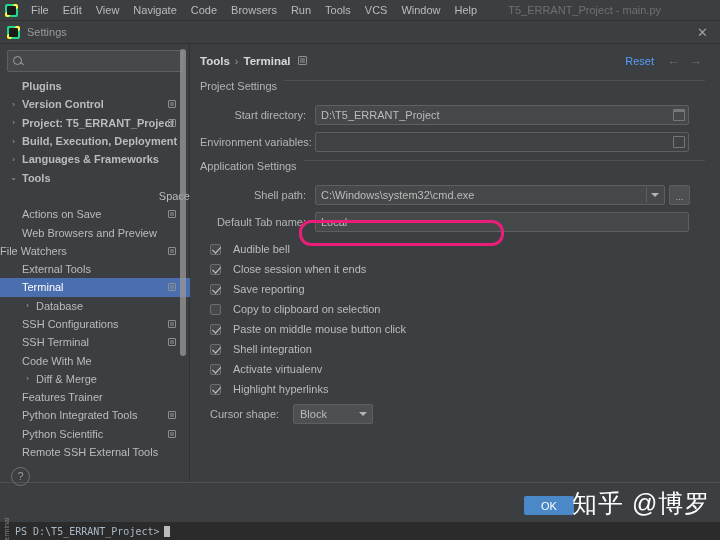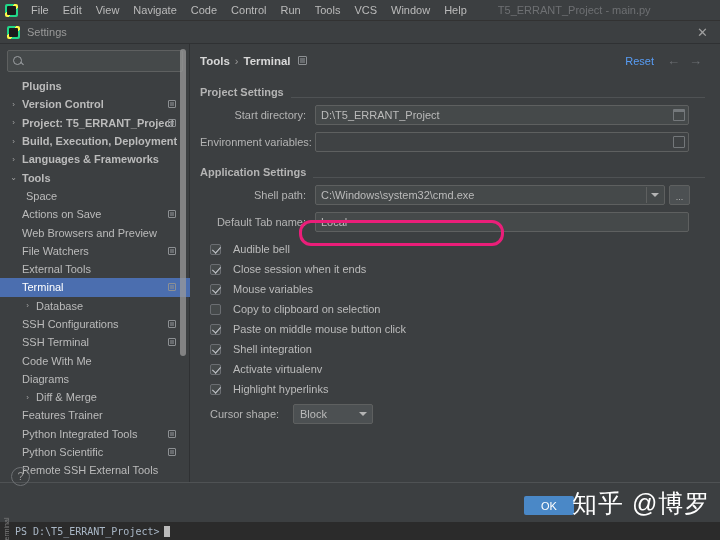--- a/index.html
+++ b/index.html
@@ -126,21 +126,21 @@
   .reset-link {
     position: absolute; right: 66px; font-size: 11px; color: #589df6; cursor: pointer;
   }
   .nav-arrow {
     position: absolute; font-size: 13px; color: #6b6e72; cursor: pointer;
   }
   .nav-back { right: 40px; }
   .nav-fwd { right: 18px; }
 
   .group { position: absolute; left: 9px; width: 505px; }
-  .group-hdr { display: flex; align-items: flex-end; height: 18px; font-weight: bold; }
+  .group-hdr { display: flex; align-items: flex-start; height: 18px; }
   .group-hdr .ttl { font-size: 11px; color: #b4b4b4; white-space: nowrap; }
   .group-hdr .rule { flex: 1; height: 1px; background: #4f5254; margin-left: 7px; }
 
   .field-row { display: flex; align-items: center; height: 20px; margin-top: 7px; }
   .field-label {
     font-size: 11px; color: #b4b4b4; text-align: right; padding-right: 9px;
     white-space: nowrap;
   }
   .txtfield {
     height: 20px; background: #45494a; border: 1px solid #5e6060; border-radius: 2px;
@@ -250,21 +250,21 @@
 <div class="screen">
 
   <div class="menubar">
     <div class="pycharm-logo"></div>
     <div id="menu-items" style="display:flex;">
         <div class="menu-item">File</div>
         <div class="menu-item">Edit</div>
         <div class="menu-item">View</div>
         <div class="menu-item">Navigate</div>
         <div class="menu-item">Code</div>
-        <div class="menu-item">Control</div>
+        <div class="menu-item">Browsers</div>
         <div class="menu-item">Run</div>
         <div class="menu-item">Tools</div>
         <div class="menu-item">VCS</div>
         <div class="menu-item">Window</div>
         <div class="menu-item">Help</div>
       </div>
     <div class="win-title">T5_ERRANT_Project - main.py</div>
   </div>
 
   <div class="dlg-title">
@@ -304,34 +304,34 @@
             <span class="tw-label bold" style="margin-left: 3px;">Build, Execution, Deployment</span>
           </div>
           <div class="tree-row" style="padding-left: 8px;">
             <span class="tw-arrow">›</span>
             <span class="tw-label bold" style="margin-left: 3px;">Languages &amp; Frameworks</span>
           </div>
           <div class="tree-row" style="padding-left: 8px;">
             <span class="tw-arrow">⌄</span>
             <span class="tw-label bold" style="margin-left: 3px;">Tools</span>
           </div>
-          <div class="tree-row" style="padding-left: 26px;">
+          <div class="tree-row" style="padding-left: 26px; justify-content: flex-end;">
             <span class="tw-arrow none" style="width: 0px;"></span>
             <span class="tw-label" style="margin-left: 0px;">Space</span>
           </div>
           <div class="tree-row" style="padding-left: 22px;">
             <span class="tw-arrow none" style="width: 0px;"></span>
             <span class="tw-label" style="margin-left: 0px;">Actions on Save</span>
             <span class="tw-badge"></span>
           </div>
           <div class="tree-row" style="padding-left: 22px;">
             <span class="tw-arrow none" style="width: 0px;"></span>
             <span class="tw-label" style="margin-left: 0px;">Web Browsers and Preview</span>
           </div>
-          <div class="tree-row" style="padding-left: 22px;">
+          <div class="tree-row" style="">
             <span class="tw-arrow none" style="width: 0px;"></span>
             <span class="tw-label" style="margin-left: 0px;">File Watchers</span>
             <span class="tw-badge"></span>
           </div>
           <div class="tree-row" style="padding-left: 22px;">
             <span class="tw-arrow none" style="width: 0px;"></span>
             <span class="tw-label" style="margin-left: 0px;">External Tools</span>
           </div>
           <div class="tree-row selected" style="padding-left: 22px;">
             <span class="tw-arrow none" style="width: 0px;"></span>
@@ -348,24 +348,20 @@
             <span class="tw-badge"></span>
           </div>
           <div class="tree-row" style="padding-left: 22px;">
             <span class="tw-arrow none" style="width: 0px;"></span>
             <span class="tw-label" style="margin-left: 0px;">SSH Terminal</span>
             <span class="tw-badge"></span>
           </div>
           <div class="tree-row" style="padding-left: 22px;">
             <span class="tw-arrow none" style="width: 0px;"></span>
             <span class="tw-label" style="margin-left: 0px;">Code With Me</span>
-          </div>
-          <div class="tree-row" style="padding-left: 22px;">
-            <span class="tw-arrow none" style="width: 0px;"></span>
-            <span class="tw-label" style="margin-left: 0px;">Diagrams</span>
           </div>
           <div class="tree-row" style="padding-left: 22px;">
             <span class="tw-arrow">›</span>
             <span class="tw-label" style="margin-left: 3px;">Diff &amp; Merge</span>
           </div>
           <div class="tree-row" style="padding-left: 22px;">
             <span class="tw-arrow none" style="width: 0px;"></span>
             <span class="tw-label" style="margin-left: 0px;">Features Trainer</span>
           </div>
           <div class="tree-row" style="padding-left: 22px;">
@@ -447,21 +443,21 @@
             <div class="cb-row" style="padding-left: 10px;">
               <span class="cb checked"></span>
               <span class="cb-label">Audible bell</span>
             </div>
             <div class="cb-row" style="padding-left: 10px;">
               <span class="cb checked"></span>
               <span class="cb-label">Close session when it ends</span>
             </div>
             <div class="cb-row" style="padding-left: 10px;">
               <span class="cb checked"></span>
-              <span class="cb-label">Mouse variables</span>
+              <span class="cb-label">Save reporting</span>
             </div>
             <div class="cb-row" style="padding-left: 10px;">
               <span class="cb"></span>
               <span class="cb-label">Copy to clipboard on selection</span>
             </div>
             <div class="cb-row" style="padding-left: 10px;">
               <span class="cb checked"></span>
               <span class="cb-label">Paste on middle mouse button click</span>
             </div>
             <div class="cb-row" style="padding-left: 10px;">

